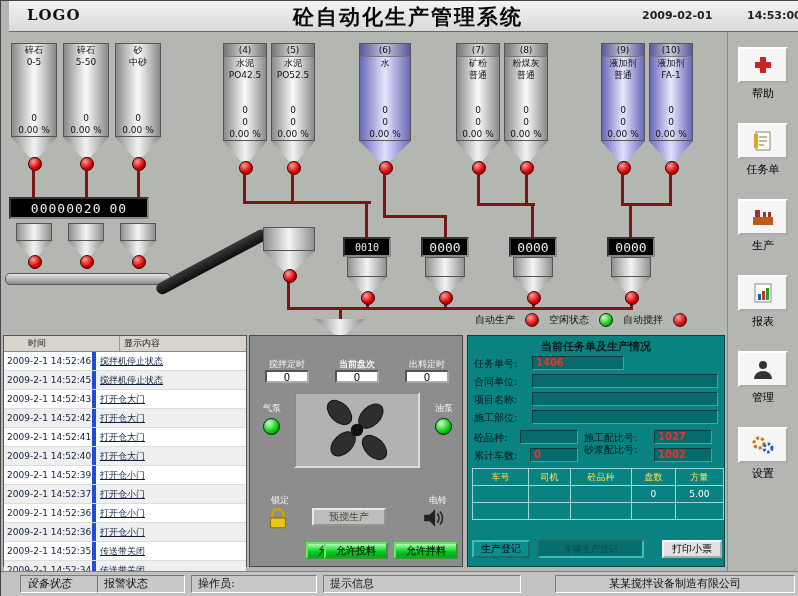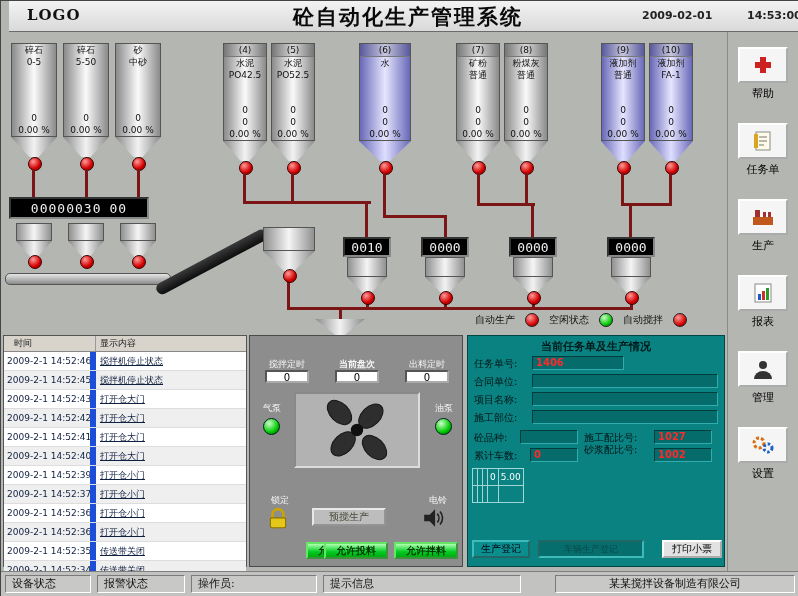--- a/index.html
+++ b/index.html
@@ -35,25 +35,25 @@
 
   
   #ind-row{position:absolute;left:474px;top:312px;display:flex;gap:10px;align-items:center;font-size:10px;color:#111;}
   .ind{width:12px;height:12px;border-radius:50%;border:1px solid #222;display:inline-block;}
   .ind.red{background:radial-gradient(circle at 35% 30%,#ff9a9a,#d40000 65%,#6e0000);}
   .ind.green{background:radial-gradient(circle at 35% 30%,#c8ffc8,#00c400 65%,#005200);}
 
   
   #log{position:absolute;left:2px;top:334px;width:244px;height:232px;background:#fff;border:1px solid #555;box-sizing:border-box;font-size:9px;}
   #log-head{display:flex;background:#d8d4cc;border-bottom:1px solid #888;height:15px;line-height:15px;color:#222;}
-  #log-head .lh-t{width:92px;border-right:1px solid #999;padding-left:10px;box-sizing:border-box;}
+  #log-head .lh-t{width:108px;border-right:1px solid #999;padding-left:16px;box-sizing:border-box;margin-left:8px;}
   #log-head .lh-c{flex:1;padding-left:4px;}
   .log-row{display:flex;height:18px;line-height:18px;border-bottom:1px solid #ddd;color:#102040;}
   .log-row:nth-child(even){background:#efefef;}
-  .lr-t{width:92px;border-right:6px solid #1d4ed8;padding-left:3px;box-sizing:border-box;white-space:nowrap;overflow:hidden;}
+  .lr-t{width:92px;border-right:4px solid #1d4ed8;padding-left:3px;box-sizing:border-box;white-space:nowrap;overflow:hidden;}
   .lr-c{flex:1;padding-left:4px;white-space:nowrap;overflow:hidden;text-decoration:underline;}
 
   
   #mixer{position:absolute;left:248px;top:334px;width:214px;height:232px;background:#8d8d8d;border:1px solid #4a4a4a;box-sizing:border-box;}
   .mx-lbl{position:absolute;font-size:9px;color:#f5f5f5;text-align:center;}
   .mx-box{position:absolute;width:44px;height:13px;background:#fff;border:2px inset #aaa;font-size:10px;line-height:11px;text-align:center;color:#000;box-sizing:border-box;}
   #fanbox{position:absolute;left:44px;top:56px;width:126px;height:76px;background:#b2b2b2;border:2px inset #ddd;display:flex;align-items:center;justify-content:center;box-sizing:border-box;}
   .pump{position:absolute;width:15px;height:15px;border-radius:50%;background:radial-gradient(circle at 35% 30%,#ccffcc,#00cc00 60%,#004d00);border:1px solid #022;}
   .btn-green{position:absolute;height:17px;background:linear-gradient(#b0ffb0,#00cc22 60%,#00aa11);border:2px outset #66e666;font-size:10px;text-align:center;color:#003300;font-weight:bold;cursor:pointer;padding:0;font-family:inherit;}
   #mx-midbtn{position:absolute;left:62px;top:172px;width:74px;height:18px;background:#bdbdbd;border:2px outset #e8e8e8;font-size:10px;color:#4a4a3a;cursor:pointer;padding:0;font-family:inherit;}
@@ -286,40 +286,40 @@
   <div class="pipe" style="left:628px;top:202px;width:3px;height:34px;"></div>
   <div class="pipe" style="left:365px;top:300px;width:3px;height:8px;"></div>
   <div class="pipe" style="left:443px;top:300px;width:3px;height:8px;"></div>
   <div class="pipe" style="left:531px;top:300px;width:3px;height:8px;"></div>
   <div class="pipe" style="left:629px;top:300px;width:3px;height:8px;"></div>
   <div class="pipe" style="left:286px;top:306px;width:346px;height:3px;"></div>
   <div class="pipe" style="left:338px;top:306px;width:3px;height:12px;"></div>
   <div class="pipe" style="left:286px;top:280px;width:3px;height:28px;"></div>
 
   <div class="lcd" style="left:8px;top:196px;width:140px;height:22px;font-size:13px;letter-spacing:1px;">
-    <span>00000030</span>
+    <span>00000020</span>
     <span style="margin-left:8px;">00</span>
   </div>
   <div class="cyl" style="left:15px;top:222px;width:36px;height:18px;"></div>
   <div class="cone" style="left:15px;top:240px;width:36px;height:16px;"></div>
   <div class="valve" style="left:27px;top:254px;"></div>
   <div class="cyl" style="left:67px;top:222px;width:36px;height:18px;"></div>
   <div class="cone" style="left:67px;top:240px;width:36px;height:16px;"></div>
   <div class="valve" style="left:79px;top:254px;"></div>
   <div class="cyl" style="left:119px;top:222px;width:36px;height:18px;"></div>
   <div class="cone" style="left:119px;top:240px;width:36px;height:16px;"></div>
   <div class="valve" style="left:131px;top:254px;"></div>
   <div id="scale-plate"></div>
   <div id="conveyor"></div>
 
   <div class="cyl" style="left:262px;top:226px;width:52px;height:24px;"></div>
   <div class="cone" style="left:262px;top:250px;width:52px;height:20px;"></div>
   <div class="valve" style="left:282px;top:268px;"></div>
 
-  <div class="lcd" style="left:342px;top:236px;width:48px;height:20px;font-size:13px;">0010</div>
+  <div class="lcd" style="left:342px;top:236px;width:48px;height:20px;font-size:10px;">0010</div>
   <div class="cyl" style="left:346px;top:256px;width:40px;height:20px;"></div>
   <div class="cone" style="left:346px;top:276px;width:40px;height:16px;"></div>
   <div class="valve" style="left:360px;top:290px;"></div>
 
   <div class="lcd" style="left:420px;top:236px;width:48px;height:20px;font-size:13px;">0000</div>
   <div class="cyl" style="left:424px;top:256px;width:40px;height:20px;"></div>
   <div class="cone" style="left:424px;top:276px;width:40px;height:16px;"></div>
   <div class="valve" style="left:438px;top:290px;"></div>
 
   <div class="lcd" style="left:508px;top:236px;width:48px;height:20px;font-size:13px;">0000</div>
@@ -459,20 +459,27 @@
     <div class="tbox" style="left:52px;top:94px;width:58px;"></div>
     <div class="tlbl" style="left:116px;top:95px;">施工配比号:</div>
     <div class="tbox" style="left:186px;top:94px;width:58px;">1027</div>
     <div class="tlbl" style="left:6px;top:113px;">累计车数:</div>
     <div class="tbox" style="left:62px;top:112px;width:48px;">0</div>
     <div class="tlbl" style="left:116px;top:107px;">砂浆配比号:</div>
     <div class="tbox" style="left:186px;top:112px;width:58px;">1002</div>
 
     <table id="ttab">
       <tbody>
+          <tr>
+        <th style="width:56px;">车号</th>
+        <th style="width:40px;">司机</th>
+        <th style="width:62px;">砼品种</th>
+        <th style="width:42px;">盘数</th>
+        <th style="width:46px;">方量</th>
+      </tr>
       <tr>
         <td></td>
         <td></td>
         <td></td>
         <td>0</td>
         <td>5.00</td>
       </tr>
       <tr>
         <td></td>
             <td></td>
@@ -482,20 +489,20 @@
       </tr>
     </tbody>
       </table>
 
     <button class="tbtn" id="tbtn-reg">生产登记</button>
     <button class="tbtn" id="tbtn-mid">车辆生产登记</button>
     <button class="tbtn" id="tbtn-print">打印小票</button>
   </div>
 
   <div id="statusbar">
-    <div class="sb" style="left:4px;width:86px;">设备状态</div>
+    <div class="sb" style="left:19px;width:86px;font-style:italic;">设备状态</div>
     <div class="sb" style="left:96px;width:88px;">报警状态</div>
     <div class="sb" style="left:190px;width:126px;">操作员:</div>
     <div class="sb" style="left:322px;width:198px;">提示信息</div>
     <div class="sb" style="left:554px;width:240px;text-align:center;">某某搅拌设备制造有限公司</div>
   </div>
 
 </div>
 
 </body></html>

